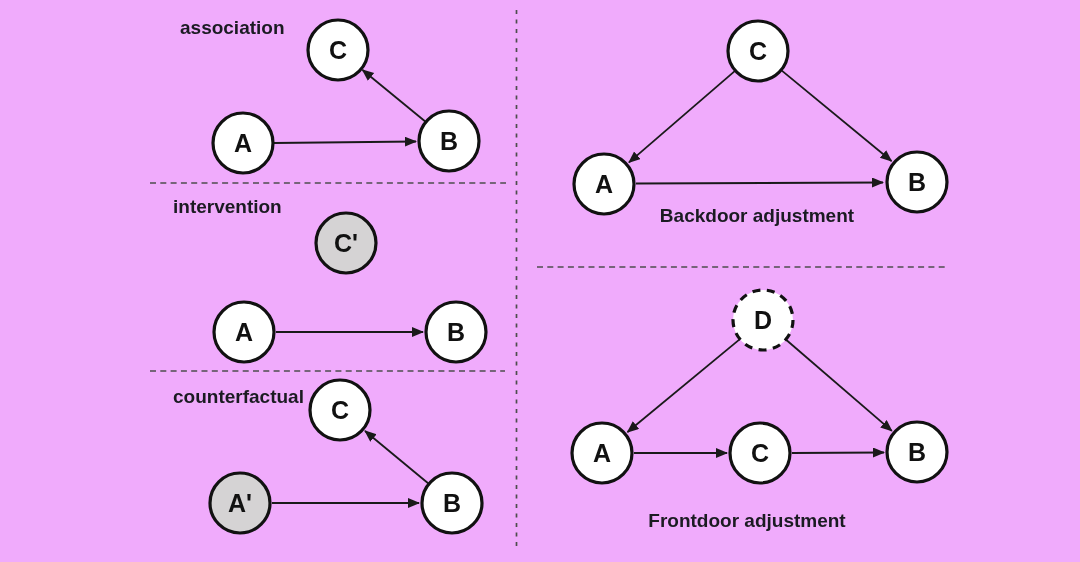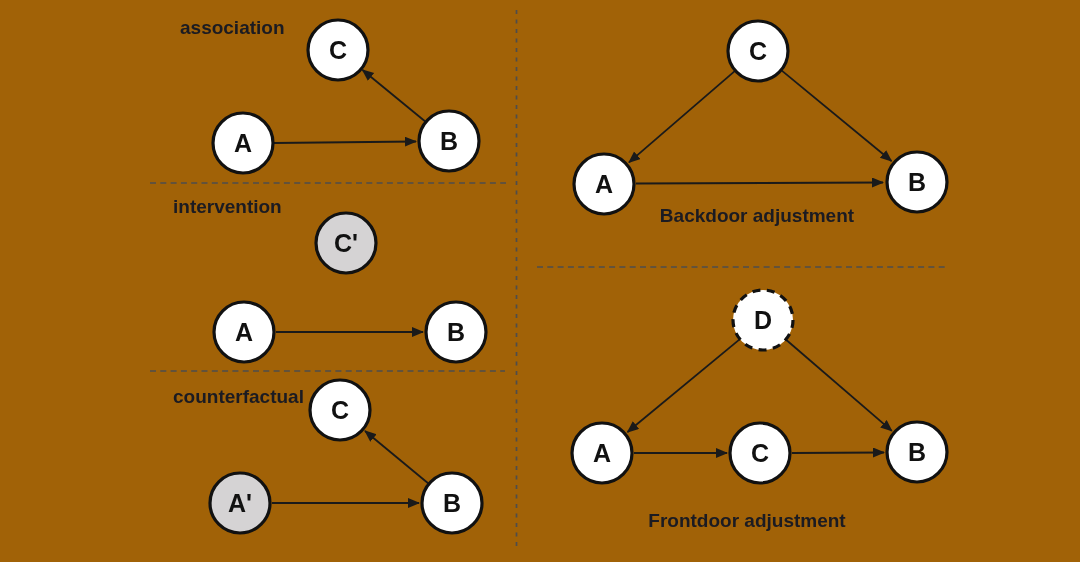--- a/index.html
+++ b/index.html
@@ -5,21 +5,21 @@
   html, body {
     margin: 0;
     padding: 0;
     background: #ffffff;
     font-family: "Liberation Sans", sans-serif;
   }
   .canvas {
     position: relative;
     width: 1080px;
     height: 562px;
-    background: #a16207;
+    background: #f0abfc;
     overflow: hidden;
   }
   svg { position: absolute; inset: 0; display: block; }
 
   .section-title {
     font-family: "Liberation Sans", sans-serif;
     font-size: 19px;
     font-weight: 600;
     fill: #1b1b22;
   }

